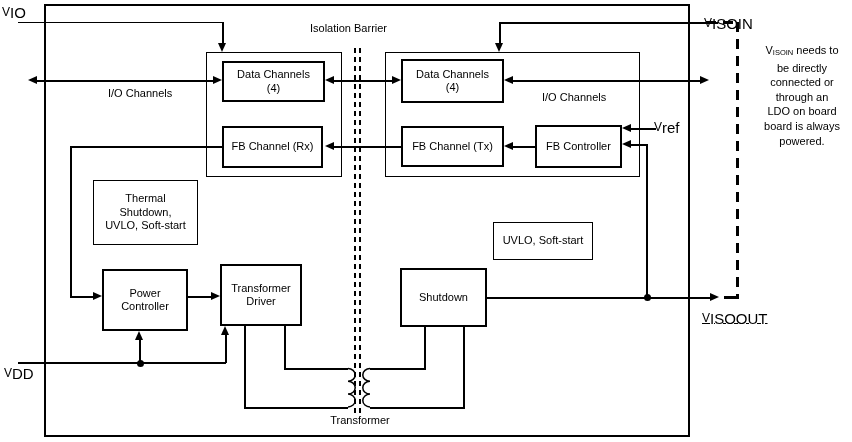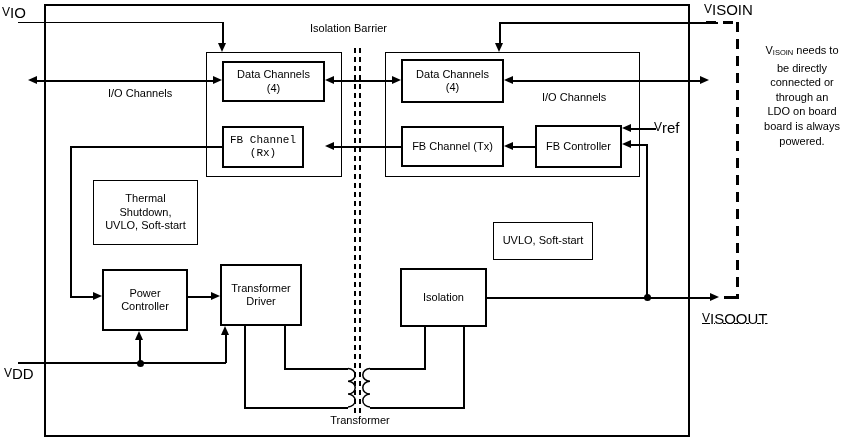--- a/index.html
+++ b/index.html
@@ -111,21 +111,21 @@
 
   <svg style="position:absolute;left:337px;top:357px;" width="40" height="55" viewBox="0 0 40 55">
     <path d="M 11 11.5 A 7.2 6.4 0 0 1 11 24.3 A 7.2 6.4 0 0 1 11 37.1 A 7.2 6.4 0 0 1 11 49.9" stroke="#000" stroke-width="1.5" fill="none"></path>
     <path d="M 33 11.5 A 7.2 6.4 0 0 0 33 24.3 A 7.2 6.4 0 0 0 33 37.1 A 7.2 6.4 0 0 0 33 49.9" stroke="#000" stroke-width="1.5" fill="none"></path>
   </svg>
 
   <div class="box" style="left:222px;top:61px;width:103px;height:41px;">
     <div>Data Channels</div>
     <div>(4)</div>
   </div>
-  <div class="box" style="left:222px;top:126px;width:82px;height:42px;font-family:Liberation Mono, monospace;">
+  <div class="box" style="left:222px;top:126px;width:101px;height:42px;">
     <div>FB Channel (Rx)</div>
   </div>
   <div class="box" style="left:401px;top:59px;width:103px;height:44px;">
     <div>Data Channels</div>
     <div>(4)</div>
   </div>
   <div class="box" style="left:401px;top:126px;width:103px;height:41px;">
     <div>FB Channel (Tx)</div>
   </div>
   <div class="box" style="left:535px;top:125px;width:87px;height:43px;">
@@ -141,32 +141,32 @@
   </div>
   <div class="box" style="left:102px;top:269px;width:86px;height:62px;">
     <div>Power</div>
     <div>Controller</div>
   </div>
   <div class="box" style="left:220px;top:264px;width:82px;height:62px;">
     <div>Transformer</div>
     <div>Driver</div>
   </div>
   <div class="box" style="left:400px;top:268px;width:87px;height:59px;">
-    <div>Isolation</div>
+    <div>Shutdown</div>
   </div>
 
   <div class="lbl" style="left:310px;top:22px;width:112px;text-align:left;">Isolation Barrier</div>
   <div class="lbl" style="left:108px;top:87px;">I/O Channels</div>
   <div class="lbl" style="left:542px;top:91px;">I/O Channels</div>
   <div class="lbl" style="left:322px;top:414px;width:76px;text-align:center;">Transformer</div>
 
   <div class="pin" style="left:2px;top:4px;">
     <span>V</span><span class="sub">IO</span>
   </div>
-  <div class="pin" style="left:704px;top:1px;">
+  <div class="pin" style="left:704px;top:15px;">
     <span>V</span><span class="sub">ISOIN</span>
   </div>
   <div class="pin" style="left:702px;top:310px;text-decoration:underline;">
     <span>V</span><span class="sub">ISOOUT</span>
   </div>
   <div class="pin" style="left:4px;top:365px;">
     <span>V</span><span class="sub">DD</span>
   </div>
   <div class="pin" style="left:654px;top:119px;">
     <span>V</span><span class="sub">ref</span>

